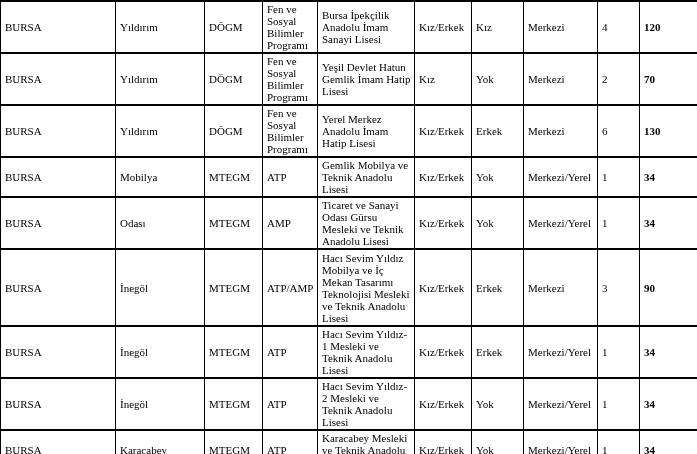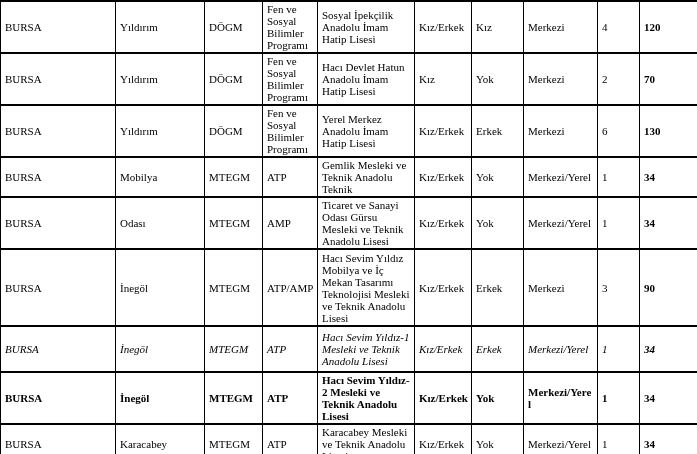--- a/index.html
+++ b/index.html
@@ -45,22 +45,22 @@
   col.c-count     { width: 42px;  }
   col.c-quota     { width: 58px;  }
 
   
   tr.r0 td { height: 46px; }
   tr.r1 td { height: 46px; }
   tr.r2 td { height: 44px; }
   tr.r3 td { height: 32px; }
   tr.r4 td { height: 42px; }
   tr.r5 td { height: 73px; }
-  tr.r6 td { height: 42px; font-style: italic; }
-  tr.r7 td { height: 43px; font-weight: bold; }
+  tr.r6 td { height: 42px; }
+  tr.r7 td { height: 43px; }
   tr.r8 td { height: 34px; }
 
   td.quota { font-weight: bold; }
 </style>
 </head>
 <body>
 
 <div class="page">
   <table class="doc-table">
     <colgroup>
@@ -74,33 +74,33 @@
       <col class="c-area">
       <col class="c-count">
       <col class="c-quota">
     </colgroup>
     <tbody>
       <tr class="r0">
         <td>BURSA</td>
         <td>Yıldırım</td>
         <td>DÖGM</td>
         <td>Fen ve Sosyal Bilimler Programı</td>
-        <td>Sosyal İpekçilik Anadolu İmam Hatip Lisesi</td>
+        <td>Bursa İpekçilik Anadolu İmam Sanayi Lisesi</td>
         <td>Kız/Erkek</td>
         <td>Kız</td>
         <td>Merkezi</td>
         <td>4</td>
         <td class="quota">120</td>
       </tr>
       <tr class="r1">
         <td>BURSA</td>
         <td>Yıldırım</td>
         <td>DÖGM</td>
         <td>Fen ve Sosyal Bilimler Programı</td>
-        <td>Hacı Devlet Hatun Anadolu İmam Hatip Lisesi</td>
+        <td>Yeşil Devlet Hatun Gemlik İmam Hatip Lisesi</td>
         <td>Kız</td>
         <td>Yok</td>
         <td>Merkezi</td>
         <td>2</td>
         <td class="quota">70</td>
       </tr>
       <tr class="r2">
         <td>BURSA</td>
         <td>Yıldırım</td>
         <td>DÖGM</td>
@@ -110,21 +110,21 @@
         <td>Erkek</td>
         <td>Merkezi</td>
         <td>6</td>
         <td class="quota">130</td>
       </tr>
       <tr class="r3">
         <td>BURSA</td>
         <td>Mobilya</td>
         <td>MTEGM</td>
         <td>ATP</td>
-        <td>Gemlik Mesleki ve Teknik Anadolu Teknik</td>
+        <td>Gemlik Mobilya ve Teknik Anadolu Lisesi</td>
         <td>Kız/Erkek</td>
         <td>Yok</td>
         <td>Merkezi/Yerel</td>
         <td>1</td>
         <td class="quota">34</td>
       </tr>
       <tr class="r4">
         <td>BURSA</td>
         <td>Odası</td>
         <td>MTEGM</td>

